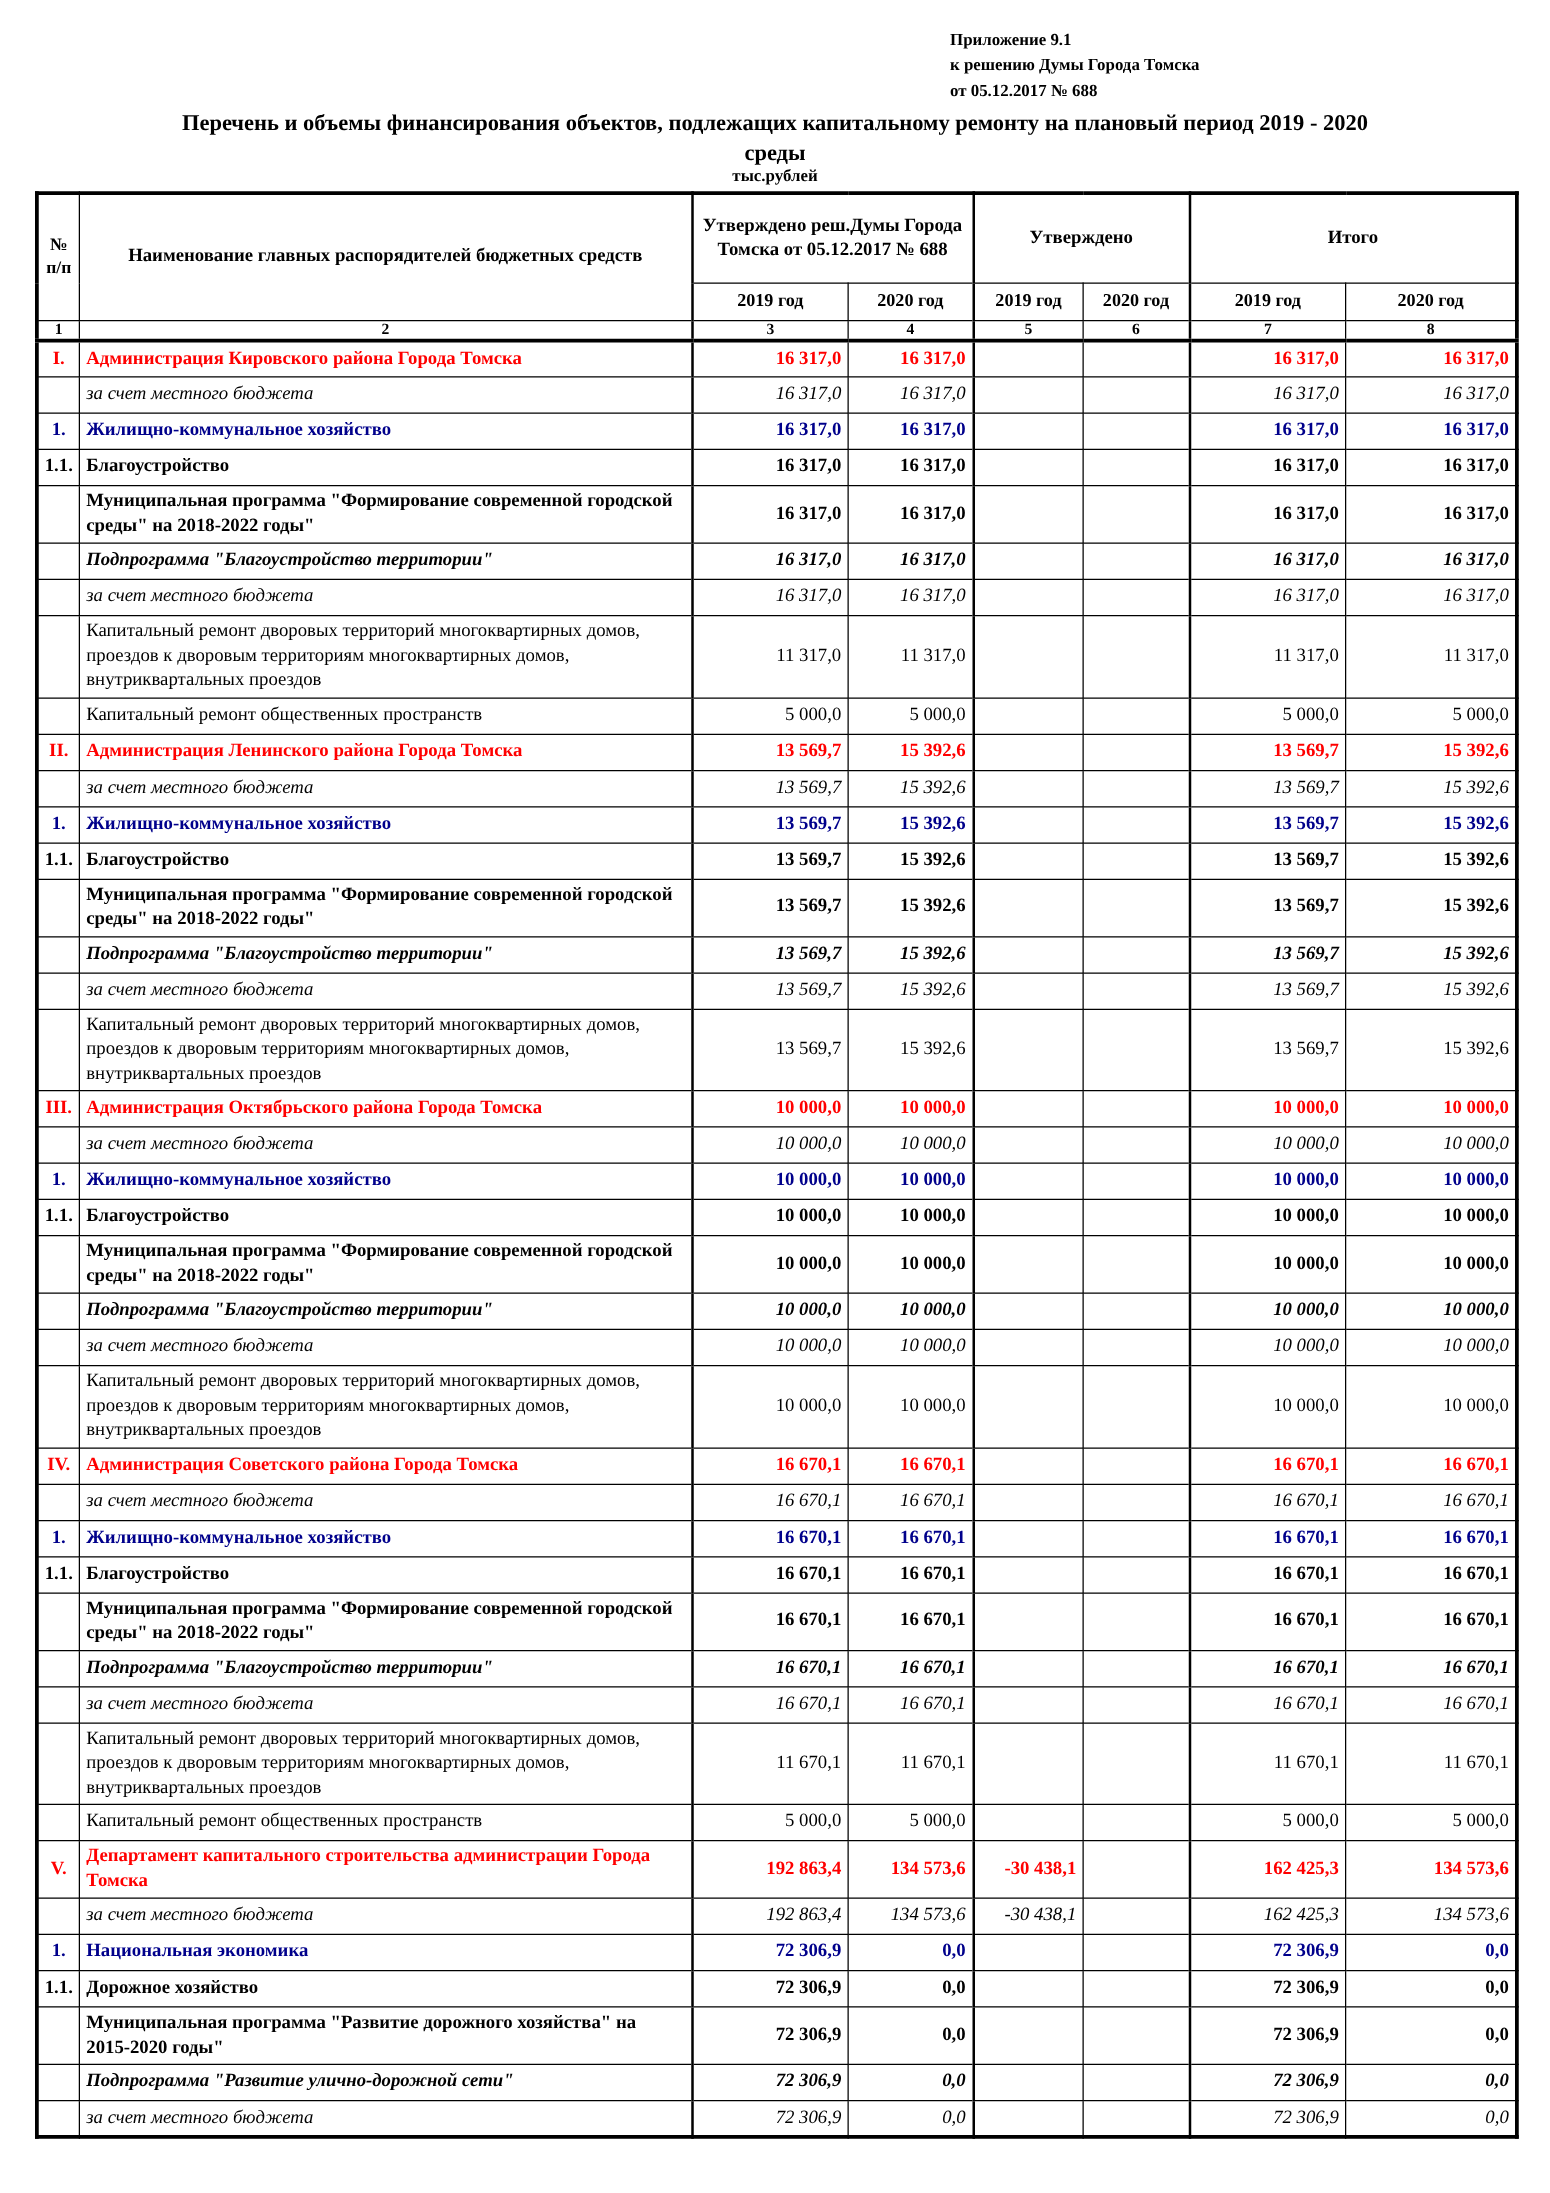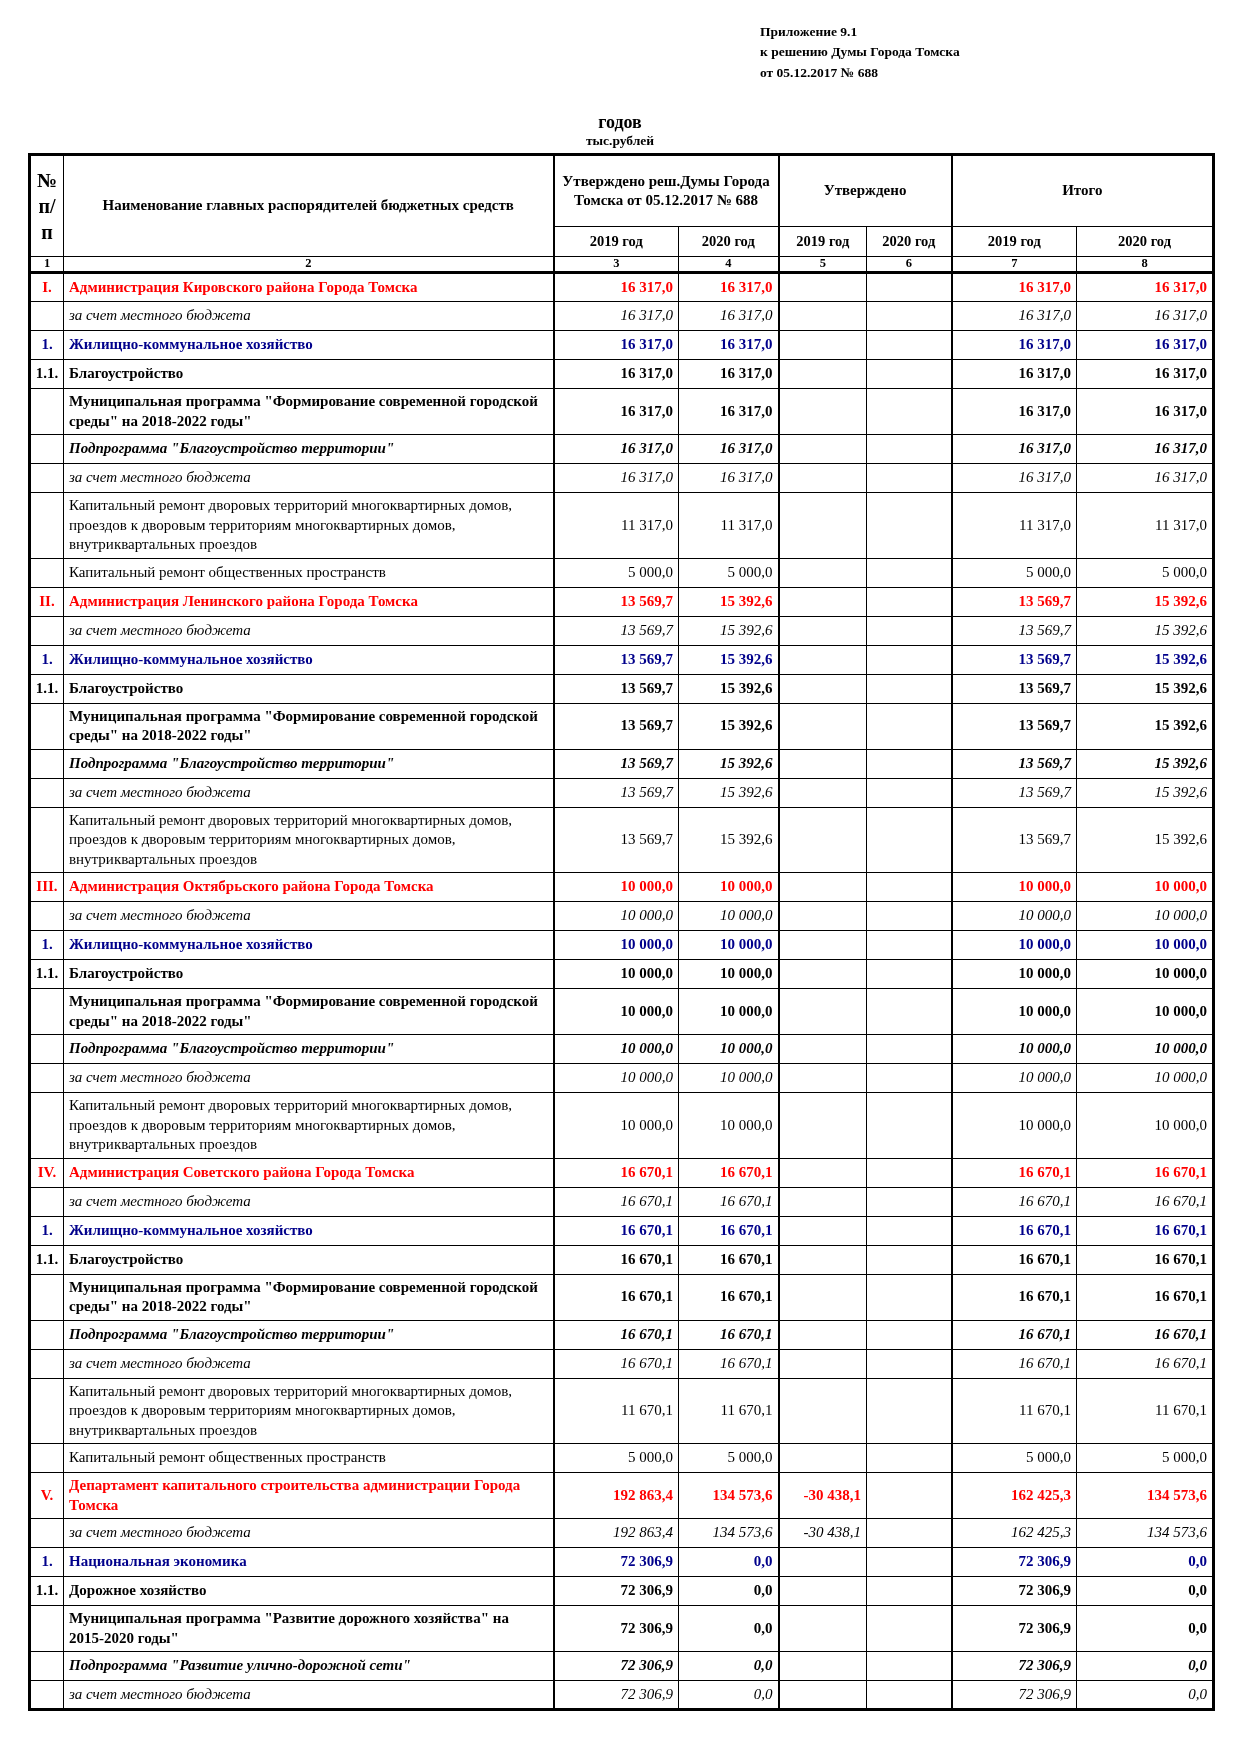--- a/index.html
+++ b/index.html
@@ -35,21 +35,21 @@
   }
   
   .sep{border-left:2.5px solid #000 !important;}
   
   thead th{font-weight:bold;text-align:center;}
   tr.h-main{height:72px;}
   tr.h-years{height:30px;}
   tr.h-years th{font-size:14.5px;margin-left:17px;}
   tr.h-index{height:16px;}
   tr.h-index th{font-size:12.5px;padding:0 2px;line-height:1.1;border-bottom:3px solid #000;}
-  th.numcol{font-size:20px;margin-left:36px;}
+  th.numcol{font-size:14px;margin-left:36px;}
   
   tbody tr{height:29px;}
   tbody td.num{text-align:center;font-weight:bold;padding:3px 2px;}
   tbody td.label{text-align:left;margin-top:47px;}
   tbody td.val{text-align:right;white-space:nowrap;}
   tr.r-section{color:#FF0000;font-weight:bold;}
   tr.r-blue{color:#00008B;font-weight:bold;}
   tr.r-bold{font-weight:bold;}
   tr.r-bolditalic{font-weight:bold;font-style:italic;}
   tr.r-italic{font-style:italic;}
@@ -58,22 +58,22 @@
 </head>
 <body>
 
 <div class="annotation">
   <div>Приложение 9.1</div>
   <div>к решению Думы Города Томска</div>
   <div>от 05.12.2017 № 688</div>
 </div>
 
 <div class="doc-title">
-  <br>
-  <span>годов</span>
+  <span>Перечень и объемы финансирования объектов, подлежащих капитальному ремонту на плановый период  2019 - 2020</span><br>
+  <span>среды</span>
 </div>
 
 <div class="units">тыс.рублей</div>
 
 <table class="fin">
   <colgroup>
     <col style="width:34px">
     <col style="width:490px">
     <col style="width:125px">
     <col style="width:100px">

